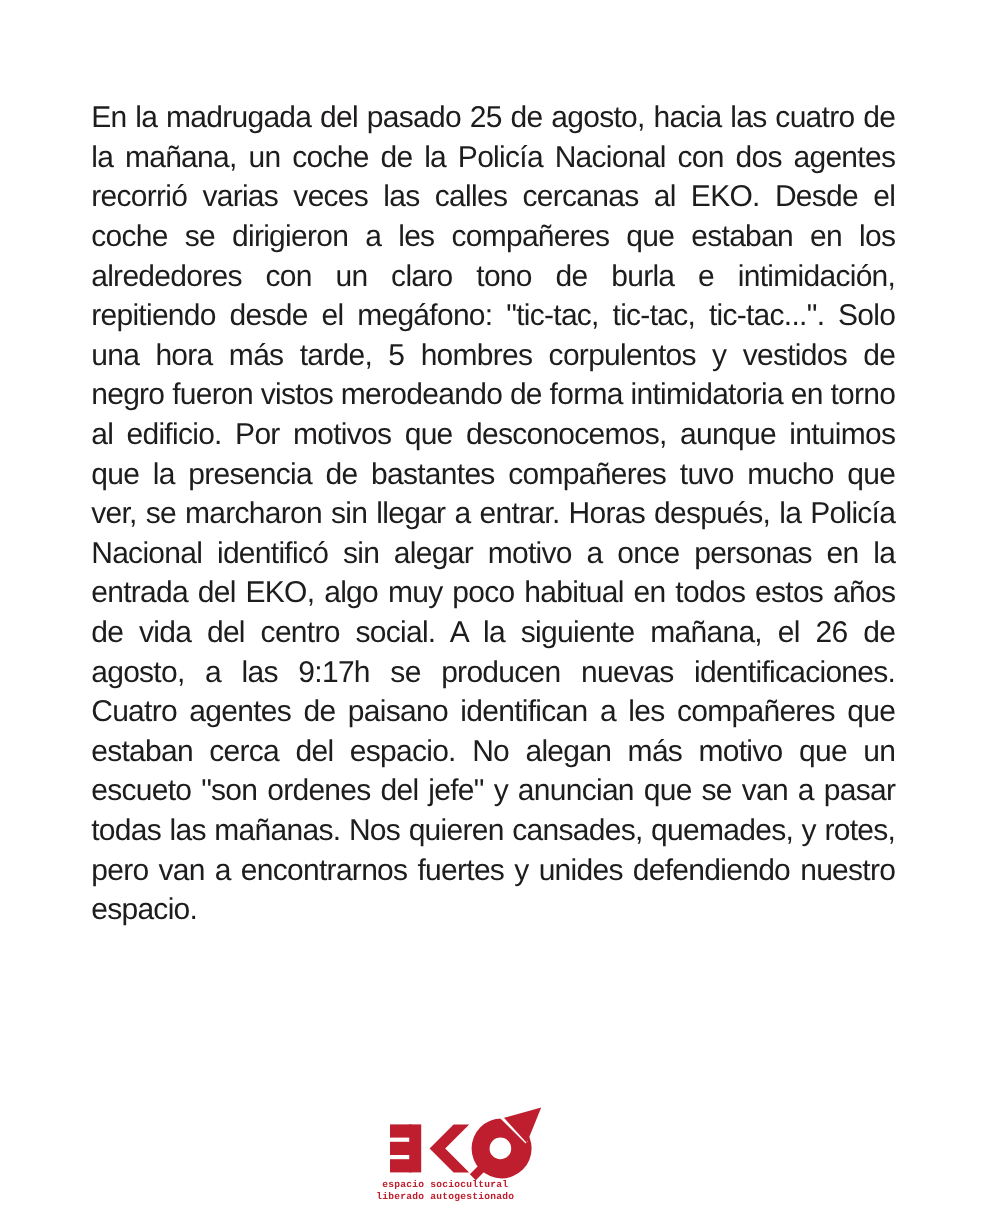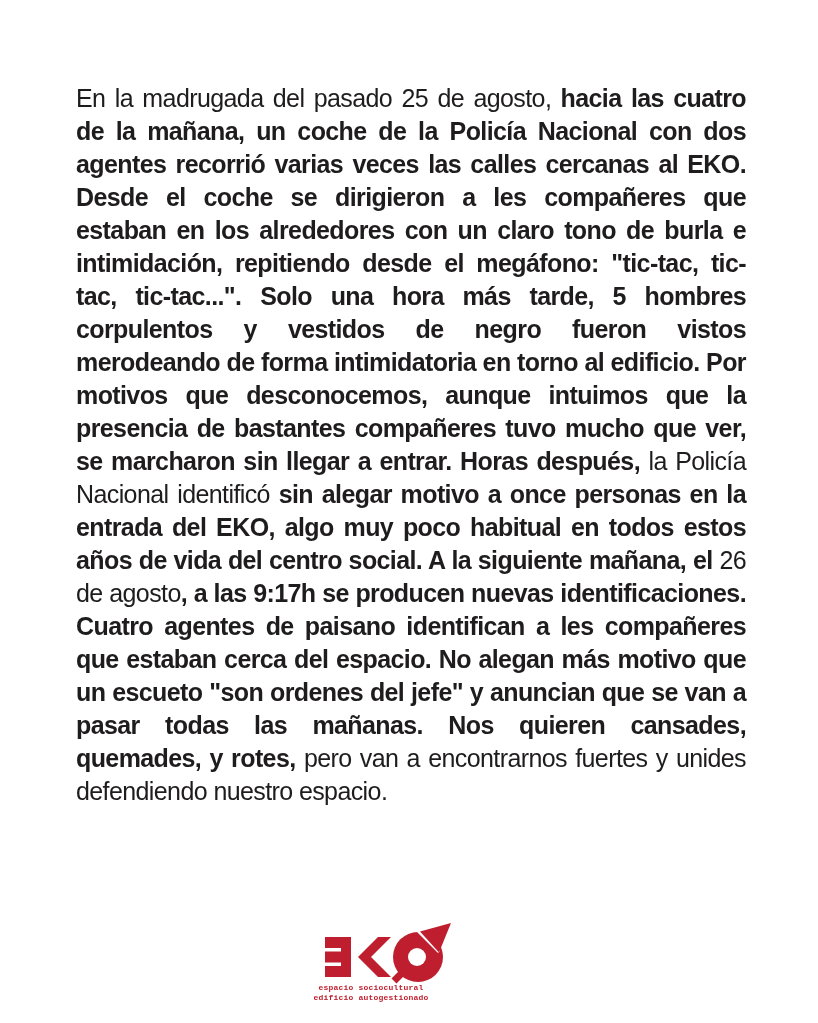--- a/index.html
+++ b/index.html
@@ -21,21 +21,21 @@
     position: absolute;
     left: 76px;
     top: 82px;
     width: 670px;
     font-size: 25px;
     line-height: 33px;
     letter-spacing: -0.6px;
     color: var(--ink);
     text-align: justify;
   }
-  .statement .seg { font-weight: 700; }
+  .statement .seg { font-weight: 400; }
   .statement .seg.bold { font-weight: 400; }
   .logo-block {
     position: absolute;
     left: 0;
     top: 921px;
     width: 752px;
     display: flex;
     flex-direction: column;
     align-items: center;
   }
@@ -80,17 +80,17 @@
         <circle cx="95" cy="36" r="25"></circle>
         <circle cx="94" cy="36" r="9" fill="#ffffff"></circle>
 
         <line x1="90" y1="5" x2="116" y2="31" stroke="#ffffff" stroke-width="2.8"></line>
 
         <polygon points="97,10.5 128,2 116,31.5"></polygon>
       </g>
     </svg>
     <div class="logo-caption">
       <div>espacio sociocultural</div>
-      <div>edificio autogestionado</div>
+      <div>liberado autogestionado</div>
     </div>
   </div>
 
 </div>
 
 </body></html>

